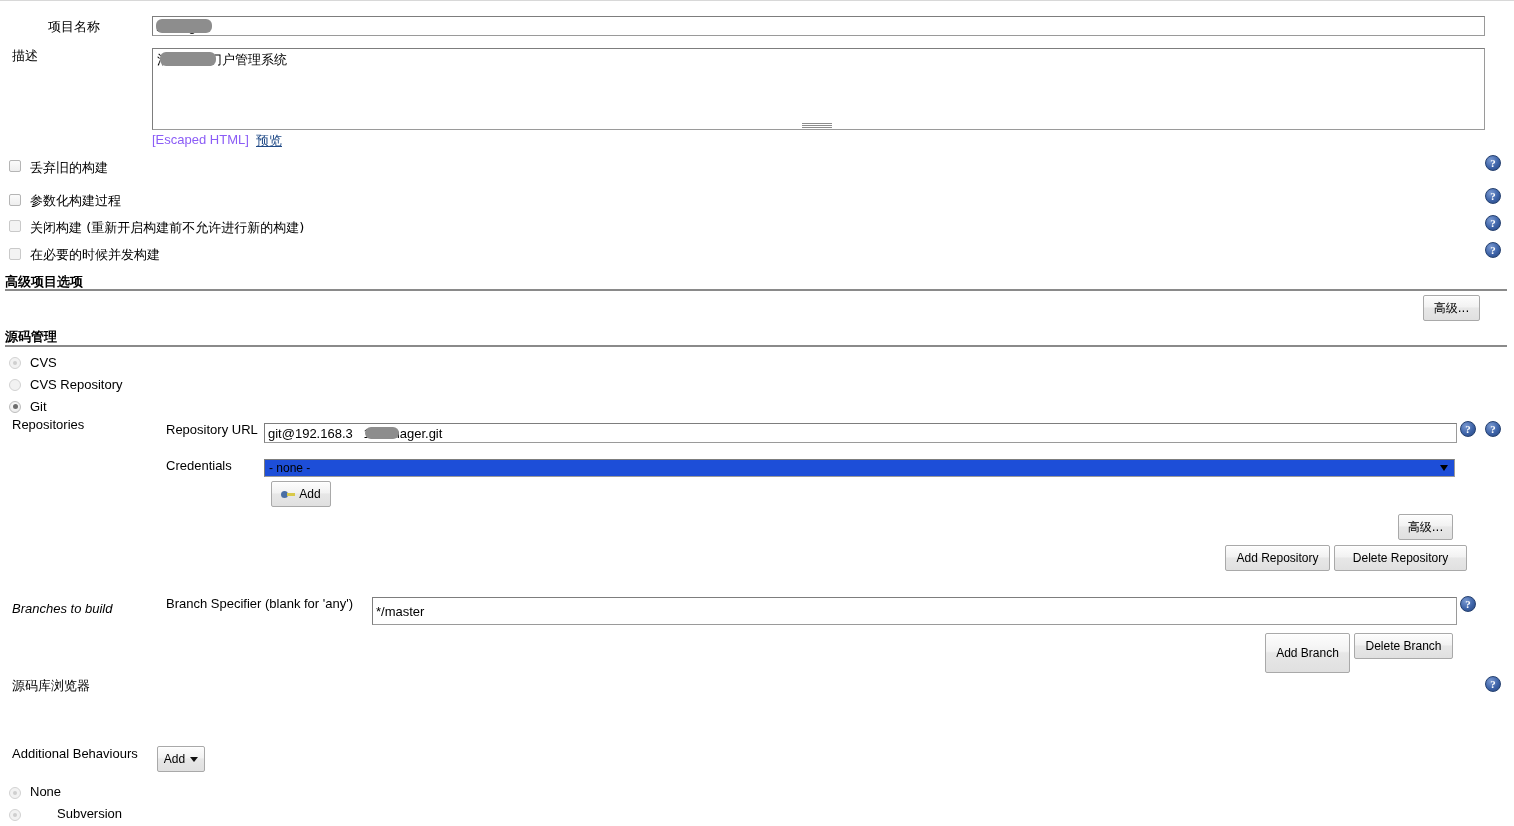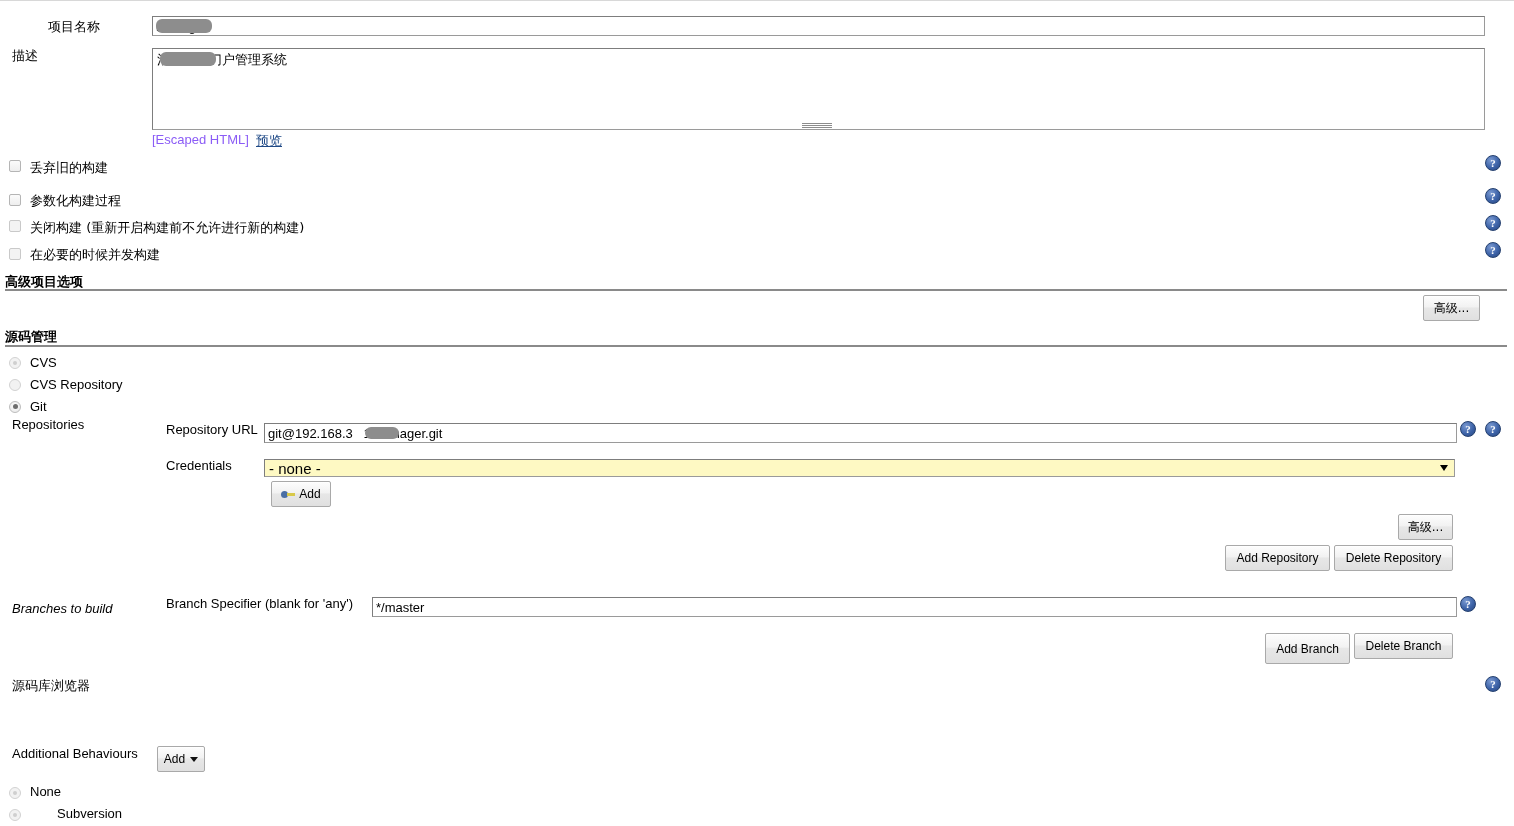--- a/index.html
+++ b/index.html
@@ -189,22 +189,22 @@
     border-top: 5px solid #111;
     margin-left: 5px;
   }
 
   
   .select-box {
     box-sizing: border-box;
     border: 1px solid #9a9a9a;
     border-top-color: #7d7d7d;
     border-left-color: #7d7d7d;
-    background: #fef9c3;
-    font-size: 15px;
+    background: #1d4ed8;
+    font-size: 12px;
     color: #000;
     display: flex;
     align-items: center;
     padding: 0 4px;
     position: relative;
     cursor: pointer;
   }
   .select-box .sel-value { flex: 1 1 auto; }
   .select-arrow {
     width: 0; height: 0;
@@ -330,28 +330,28 @@
   </div>
 
   <div class="abs btn" style="left:271px; top:481px; width:60px; height:22px;">
     <span class="key-icon"></span>
     <span>Add</span>
   </div>
 
   <div class="abs btn cjk" style="left:1398px; top:514px; width:55px; height:23px;">高级...</div>
 
   <div class="abs btn" style="left:1225px; top:545px; width:105px; height:22px;">Add Repository</div>
-  <div class="abs btn" style="left:1334px; top:545px; width:119px; height:22px;">Delete Repository</div>
+  <div class="abs btn" style="left:1334px; top:545px; width:133px; height:22px;">Delete Repository</div>
 
   <div class="abs form-label" style="left:12px; top:601px;font-style:italic;">Branches to build</div>
   <div class="abs form-label" style="left:166px; top:596px;">Branch Specifier (blank for 'any')</div>
-  <input class="abs text-input" type="text" style="left: 372px; top: 597px; width: 1085px; height: 20px;" value="*/master">
+  <input class="abs text-input" type="text" style="left: 372px; top: 597px; width: 1085px; height: 28px;" value="*/master">
   <div class="abs help-icon" style="left:1460px; top:596px;">?</div>
 
-  <div class="abs btn" style="left:1265px; top:633px; width:85px; height:31px;">Add Branch</div>
+  <div class="abs btn" style="left:1265px; top:633px; width:85px; height:40px;">Add Branch</div>
   <div class="abs btn" style="left:1354px; top:633px; width:99px; height:22px;">Delete Branch</div>
 
   <div class="abs form-label cjk" style="left:12px; top:677px;">源码库浏览器</div>
   <div class="abs help-icon" style="left:1485px; top:676px;">?</div>
 
   <div class="abs form-label" style="left:12px; top:746px;">Additional Behaviours</div>
   <div class="abs btn" style="left:157px; top:746px; width:48px; height:25px;">
     <span>Add</span>
     <span class="caret-down"></span>
   </div>

